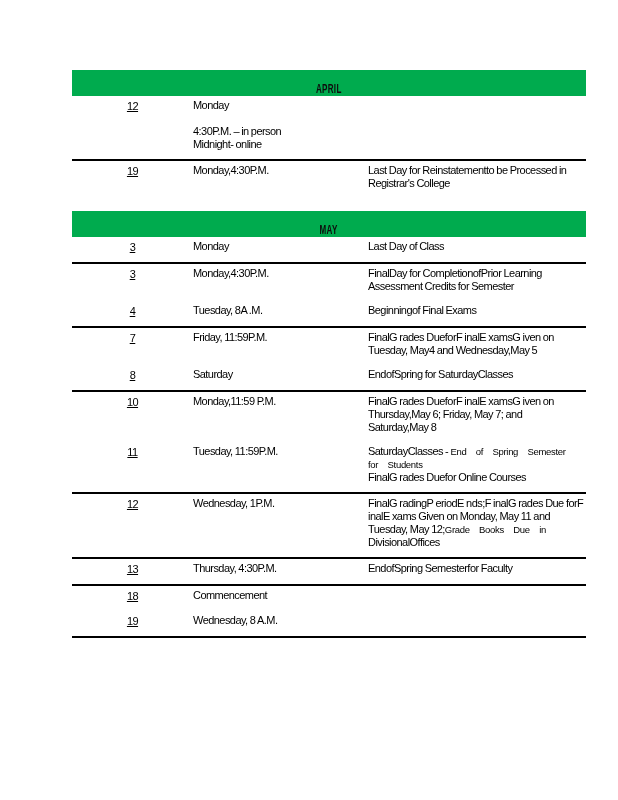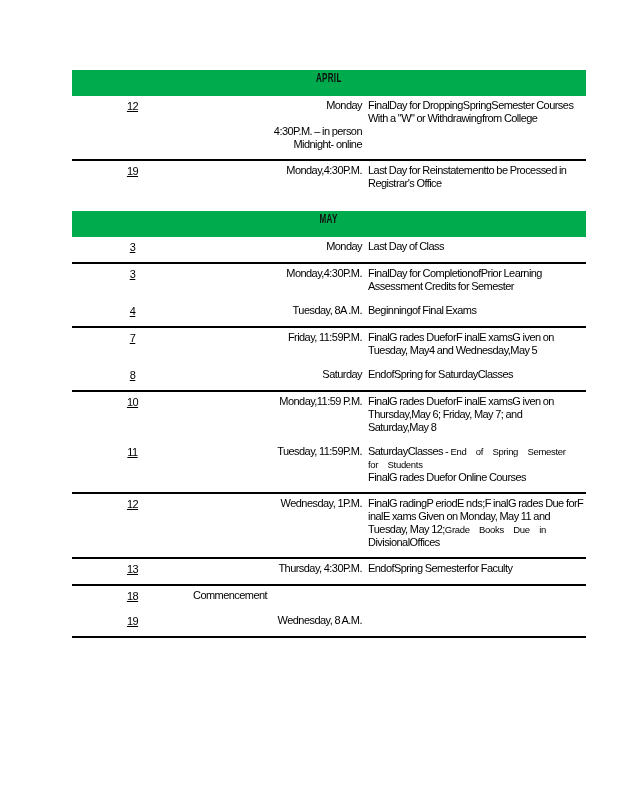--- a/index.html
+++ b/index.html
@@ -14,21 +14,21 @@
   .calendar {
     position:absolute;
     left:72px; top:70px;
     width:514px;
   }
   .section { margin:0; }
   .section + .section { margin-top:13px; }
   .section-header {
     height:26px;
     background:var(--header-bg,#00AB4E);
-    display:flex; align-items:flex-start; justify-content:center;
+    display:flex; align-items:flex-end; justify-content:center;
   }
   .section-title {
     display:inline-block;
     font-size:13px;
     font-weight:700;
     color:var(--header-text,#0d0d0d);
     transform:scaleX(0.62);
     letter-spacing:0.5px;
     white-space:nowrap;
   }
@@ -36,21 +36,21 @@
     display:grid;
     grid-template-columns:121px 175px 1fr;
     padding:3px 0 8px 0;
     font-size:11px;
     line-height:13px;
     letter-spacing:-0.55px;
     word-spacing:-0.3px;
   }
   .row.top-border { border-top:2px solid #000; }
   .date-cell { text-align:center; padding-top:1px;text-decoration:underline; }
-  .day-cell  { padding-right:6px;text-align:right; }
+  .day-cell  { padding-right:6px; }
   .desc-cell { padding-right:2px; }
   .condensed {
     font-size:9.5px;
     letter-spacing:-0.3px;
     word-spacing:7px;
   }
   .table-bottom-line { border-top:2px solid #000; height:0; }
 </style>
 </head>
 <body>
@@ -62,28 +62,27 @@
           <span class="section-title">APRIL</span>
         </div>
         <div class="row">
           <div class="date-cell">12</div>
           <div class="day-cell">
             <div class="day-line">Monday</div>
             <div class="day-line">&nbsp;</div>
             <div class="day-line">4:30P.M. – in  person</div>
             <div class="day-line">Midnight- online</div>
           </div>
-          <div class="desc-cell"><span>FinalDay for DroppingSpringSemester Courses  With a "W"  or Withdrawingfrom College</span></div>
         </div>
         <div class="row top-border">
           <div class="date-cell">19</div>
           <div class="day-cell">
             <div class="day-line">Monday,4:30P.M.</div>
           </div>
-          <div class="desc-cell"><span>Last Day for Reinstatementto be Processed in Registrar's Office</span></div>
+          <div class="desc-cell"><span>Last Day for Reinstatementto be Processed in Registrar's College</span></div>
         </div>
       </div>
       <div class="section">
         <div class="section-header">
           <span class="section-title">MAY</span>
         </div>
         <div class="row">
           <div class="date-cell">3</div>
           <div class="day-cell">
             <div class="day-line">Monday</div>

